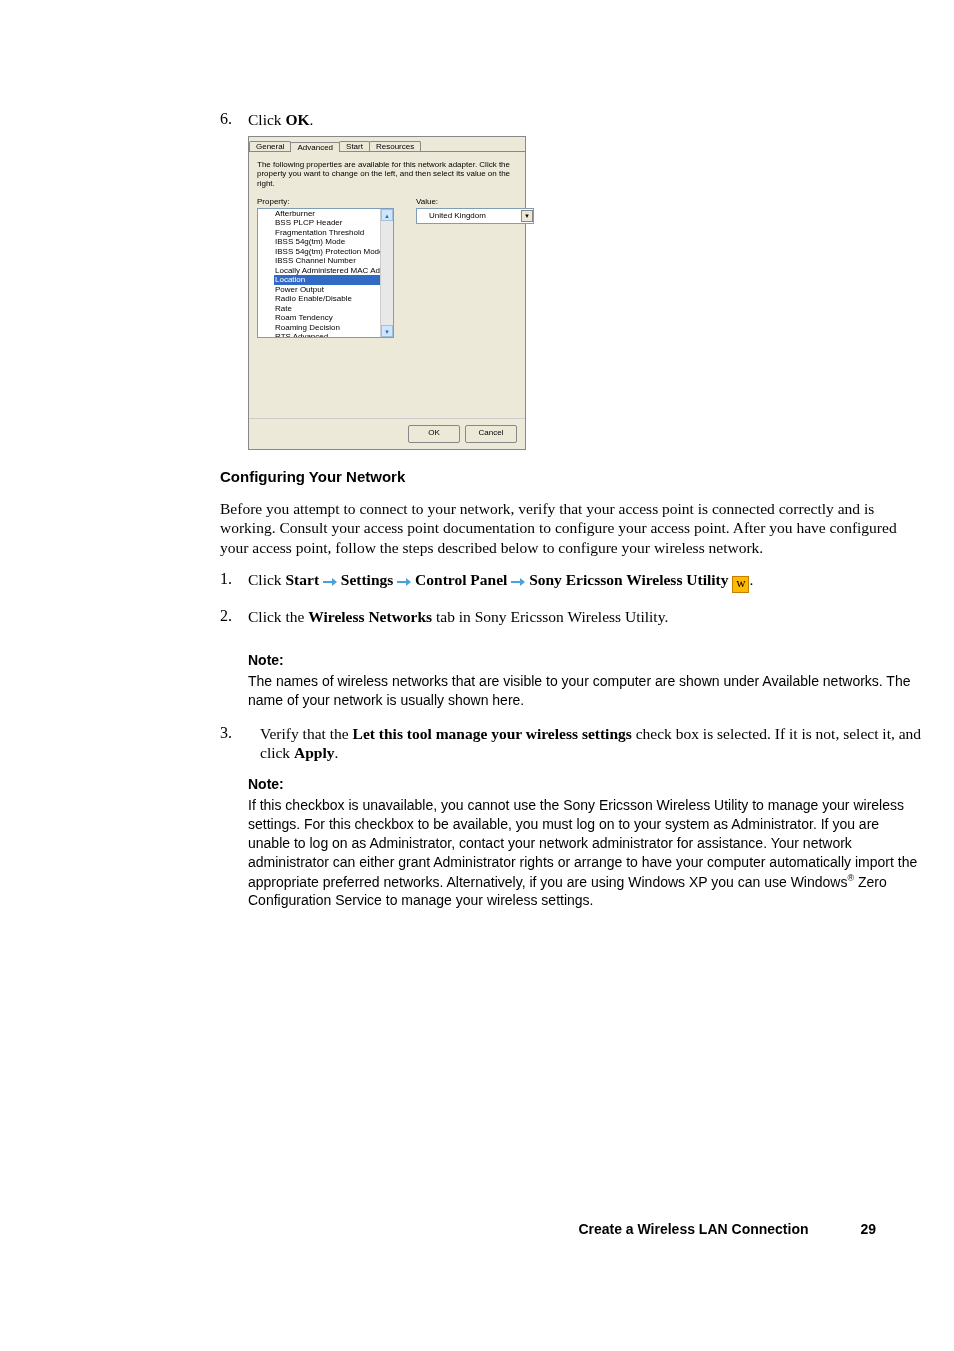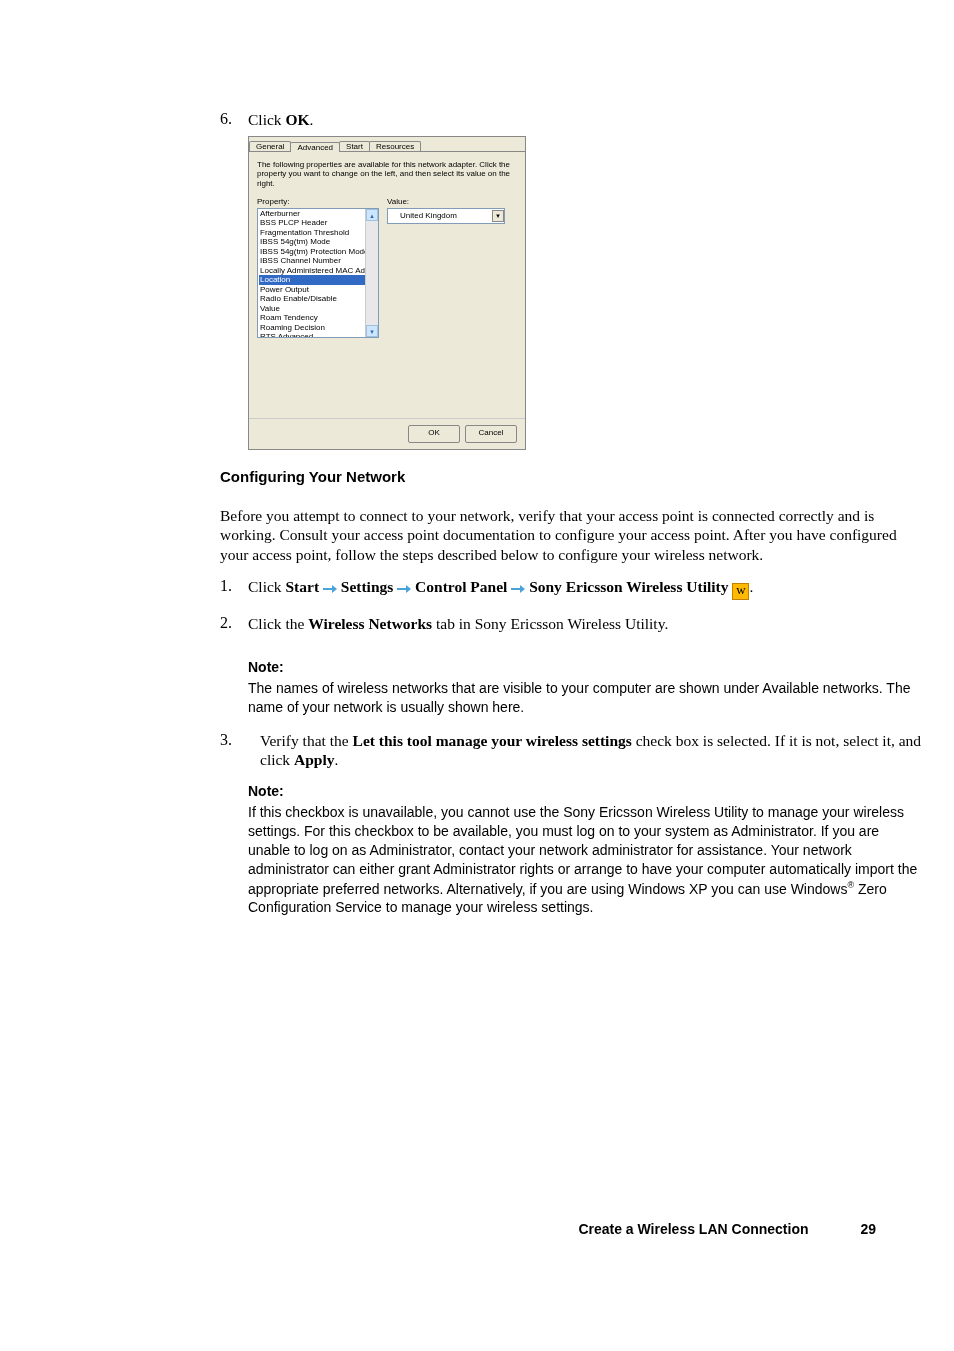--- a/index.html
+++ b/index.html
@@ -66,32 +66,33 @@
     padding: 8px;
     background: #ece9d8;
   }
   .desc {
     font-size: 8px;
     line-height: 1.2;
     margin-bottom: 8px;
   }
   .prop-row {
     display: flex;
-    gap: 8px;
+    gap: 22px;
   }
   .prop-col { flex: 1; }
   .lbl { font-size: 8px; margin-bottom: 2px; }
   .listbox {
     border: 1px solid #7f9db9;
     background: #fff;
     height: 128px;
     width: 120px;
     overflow: hidden;
     position: relative;
     font-size: 8px;
+    padding-left: 15px;
   }
   .listbox-content {
     padding: 0 0 0 1px;
   }
   .listbox .item {
     padding: 0 1px;
     line-height: 9.5px;
     white-space: nowrap;
   }
   .listbox .item.sel {
@@ -157,21 +158,21 @@
     text-align: center;
     line-height: 14px;
     border-radius: 2px;
   }
 
   
   .h2 {
     font-family: Arial, Helvetica, sans-serif;
     font-weight: bold;
     font-size: 15px;
-    margin: 12px 0 21px;
+    margin: 12px 0 14px;
   }
   .para {
     font-size: 15.5px;
     line-height: 1.28;
     margin: 0 0 12px 0;
   }
   .arrow-icon {
     display: inline-block;
     vertical-align: middle;
   }
@@ -235,21 +236,21 @@
               <div class="item">Afterburner</div>
               <div class="item">BSS PLCP Header</div>
               <div class="item">Fragmentation Threshold</div>
               <div class="item">IBSS 54g(tm) Mode</div>
               <div class="item">IBSS 54g(tm) Protection Mode</div>
               <div class="item">IBSS Channel Number</div>
               <div class="item">Locally Administered MAC Address</div>
               <div class="item sel">Location</div>
               <div class="item">Power Output</div>
               <div class="item">Radio Enable/Disable</div>
-              <div class="item">Value</div>
+              <div class="item">Rate</div>
               <div class="item">Roam Tendency</div>
               <div class="item">Roaming Decision</div>
               <div class="item">RTS Advanced</div>
             </div>
             <div class="scroll">
               <div class="up">▴</div>
               <div class="down">▾</div>
             </div>
           </div>
         </div>

